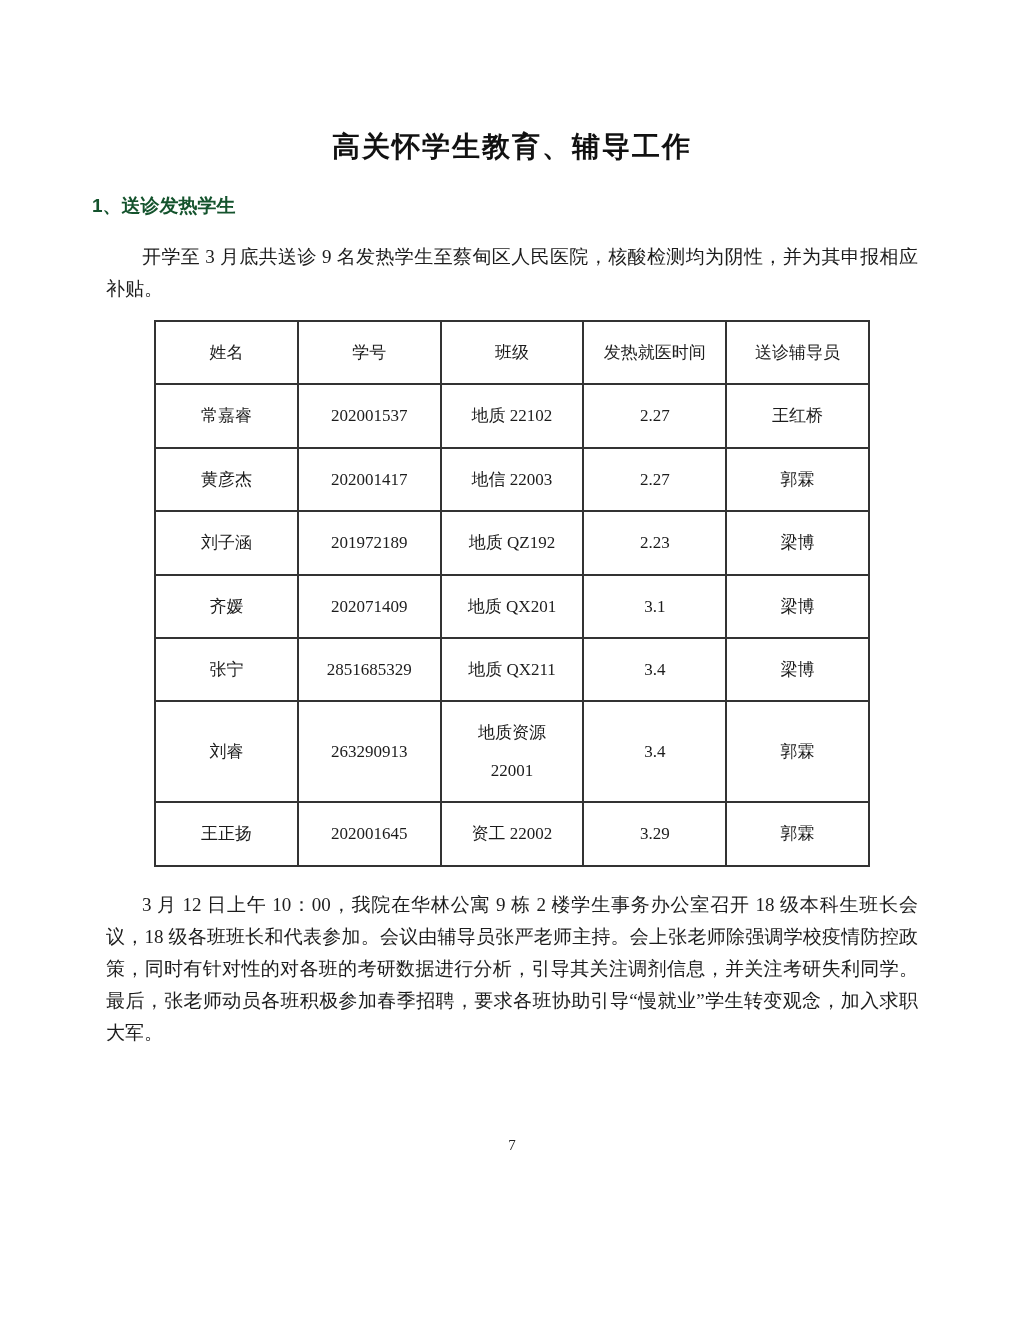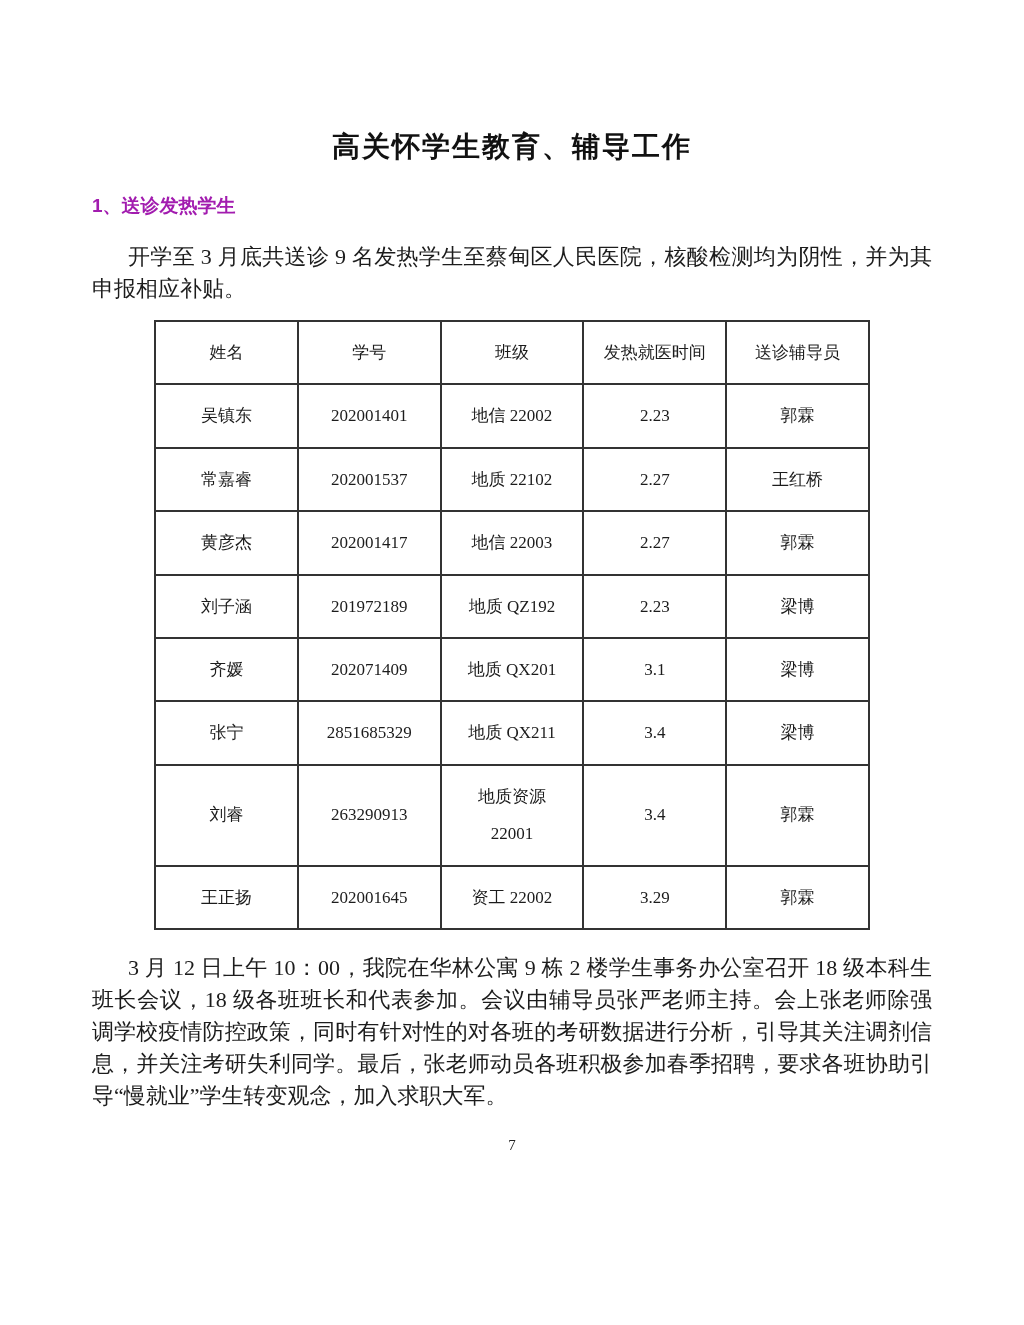--- a/index.html
+++ b/index.html
@@ -26,26 +26,26 @@
   .content {
     margin: 0 92px;
     width: 840px;
   }
   .section-heading {
     margin: 0;
     margin-top: 27px;
     font-size: 19px;
     font-weight: bold;
     font-family: "Liberation Sans", sans-serif;
-    color: #a21caf;
+    color: #14532d;
   }
   .body-para {
-    margin: 0;
+    margin: 14px;
     margin-top: 22px;
-    font-size: 22px;
+    font-size: 19px;
     line-height: 32px;
     text-indent: 36px;
     text-align: justify;
     color: #1c1c1c;
   }
   .fever-table {
     border-collapse: collapse;
     table-layout: fixed;
     margin-top: 15px;
     margin-left: 62px;
@@ -91,27 +91,20 @@
       <thead>
           <tr>
             <th>姓名</th>
             <th>学号</th>
             <th>班级</th>
             <th>发热就医时间</th>
             <th>送诊辅导员</th>
           </tr>
         </thead>
       <tbody>
-          <tr>
-            <td>吴镇东</td>
-            <td>202001401</td>
-            <td>地信 22002</td>
-            <td>2.23</td>
-            <td>郭霖</td>
-          </tr>
           <tr>
             <td>常嘉睿</td>
             <td>202001537</td>
             <td>地质 22102</td>
             <td>2.27</td>
             <td>王红桥</td>
           </tr>
           <tr>
             <td>黄彦杰</td>
             <td>202001417</td>

